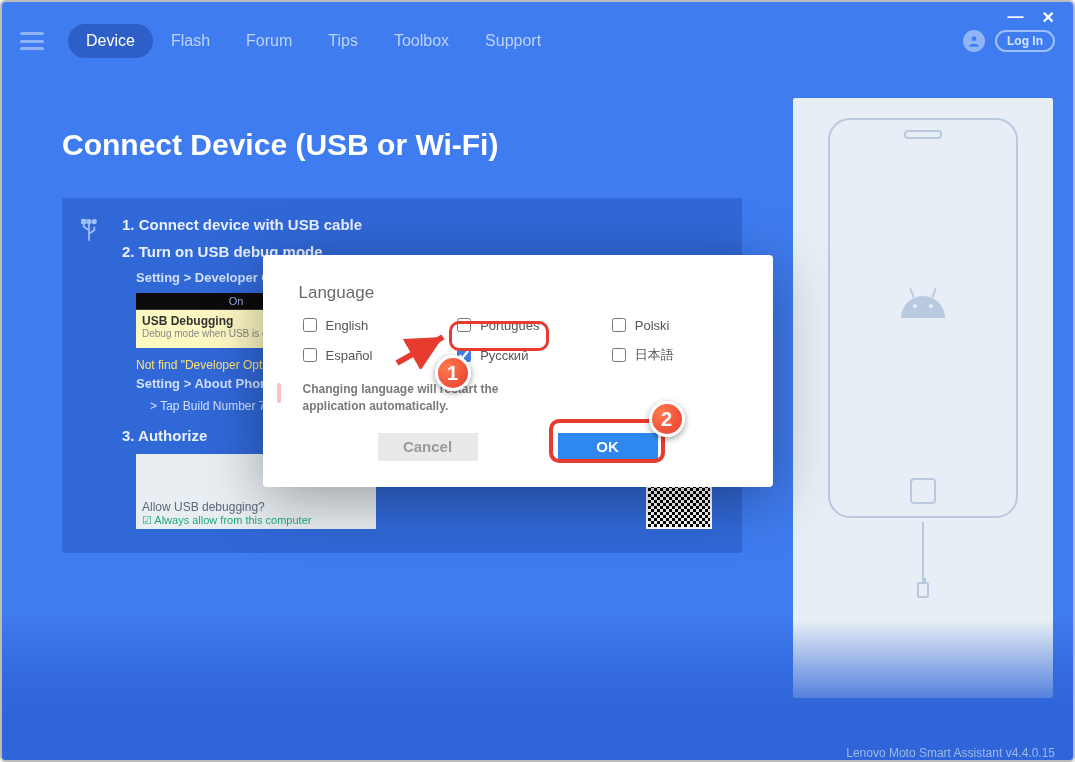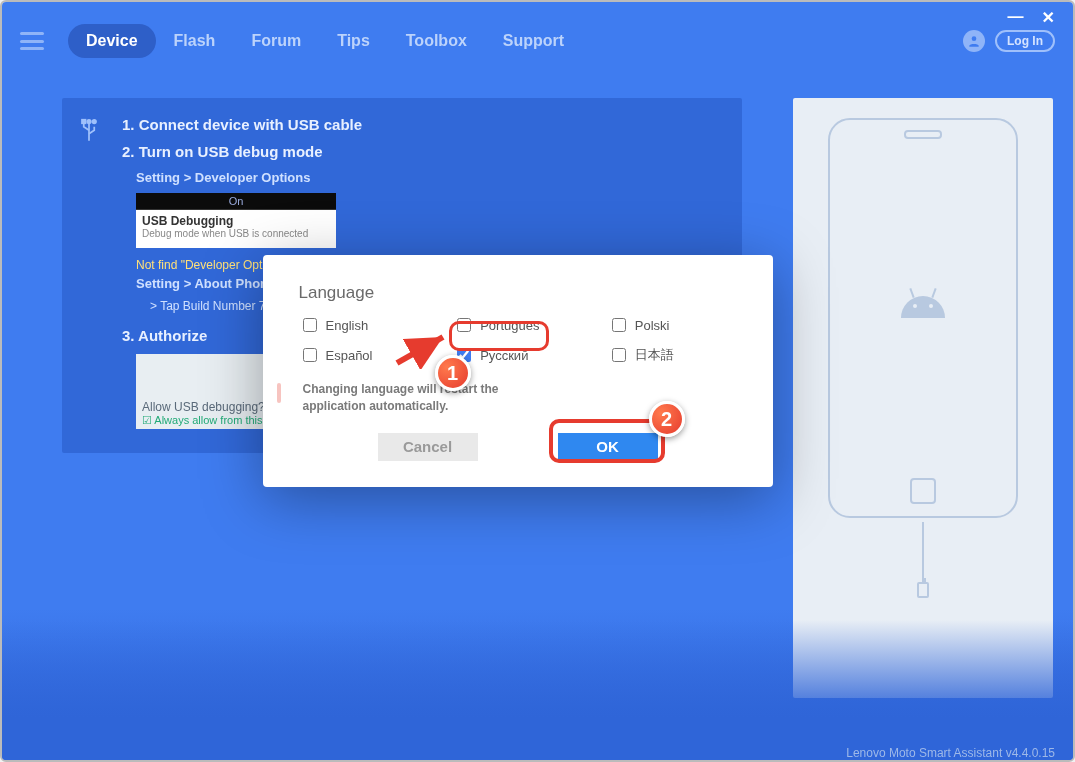--- a/index.html
+++ b/index.html
@@ -4,35 +4,35 @@
 <style>
   * { box-sizing: border-box; font-family: "Segoe UI", Arial, sans-serif; }
   body { margin: 0; background: #f2f2f2; width: 1075px; height: 762px; overflow: hidden; position: relative; border: 2px solid #bbb; border-radius: 6px; }
   .app { position: relative; width: 100%; height: 100%; background: linear-gradient(#3f7cf0 0%, #3f7cf0 80%, #2f65d8 100%); }
   .titlebar { position: absolute; top: 0; right: 0; height: 30px; display:flex; align-items:center; gap:18px; padding: 0 18px; color:#fff; font-weight:bold; }
   .titlebar span { cursor: default; }
   .topbar { display:flex; align-items:center; padding: 22px 18px 0 18px; gap: 24px; }
   .hamburger { width:24px; height:18px; display:flex; flex-direction:column; justify-content:space-between; cursor:pointer; }
   .hamburger div { height:3px; background:#8fb4f8; border-radius:2px; }
   .nav { display:flex; align-items:center; gap: 0; }
-  .nav-item { color:#bcd3fb; font-weight:700; font-size:16px; padding: 8px 18px; cursor:pointer; border-radius:18px; }
+  .nav-item { color:#bcd3fb; font-weight:400; font-size:16px; padding: 8px 18px; cursor:pointer; border-radius:18px; }
   .nav-item.active { background:#2e5fc8; color:#fff; }
   .right-tools { margin-left:auto; display:flex; align-items:flex-end; gap:10px; }
   .user-icon { width:22px; height:22px; border-radius:50%; background:#8fb4f8; position:relative; display:flex; align-items:center; justify-content:center; }
   .login-btn { border:2px solid #9fc0fb; color:#d4e3ff; font-weight:700; font-size:12px; padding:2px 10px; border-radius:12px; background:transparent; }
   .main { display:flex; padding: 40px 20px 0 60px; gap: 20px; height: calc(100% - 90px); }
   .left { flex: 1; color:#fff; }
   .page-title { font-size: 30px; font-weight:700; margin: 30px 0 36px 0; color:#fff; }
   .panel { background:#3168d8; border-radius:2px; padding: 18px 24px 24px 60px; position:relative; width: 680px; }
   .usb-icon { position:absolute; left:16px; top:20px; color:#9fc0fb; font-size:22px; }
   .step { font-size:15px; font-weight:700; color:#e8f0ff; margin-bottom:10px; }
   .substep { font-size:13px; color:#cfe0ff; margin: 4px 0 8px 14px; font-weight:600; }
   .device-box { background:#0b0b0b; color:#ccc; width:200px; margin:4px 0 4px 14px; font-size:12px; }
   .device-box .hdr { text-align:center; color:#9ad; font-size:11px; padding:2px 0; border-bottom:1px solid #333;}
-  .device-box .body { background:#ffffff; color:#555; padding:4px 6px 8px 6px; }
+  .device-box .body { background:#fef9c3; color:#555; padding:4px 6px 8px 6px; }
   .device-box .ttl { color:#333; font-weight:700; font-size:12px; }
   .device-box .sub { font-size:10px; color:#888; line-height:1.2; }
   .notfind { color:#ffe079; font-size:12px; margin:10px 0 2px 14px; }
   .tap-line { font-size:12px; color:#cfe0ff; margin-left:28px; }
   .allow-box { background:#e8eef2; color:#4a5a6a; width:240px; margin: 6px 0 0 14px; padding:2px 6px 2px 6px; font-size:12px; }
   .allow-box .ttl { font-size:12px; color:#5a6a7a;margin-top:44px; }
   .allow-box .chk { color:#2a7; font-size:11px; }
   .qr { position:absolute; right:30px; bottom:24px; width:66px; height:66px; background:
       repeating-linear-gradient(90deg,#000 0 3px,#fff 3px 6px),
       repeating-linear-gradient(0deg,#000 0 3px,#fff 3px 6px);
@@ -105,20 +105,21 @@
             <circle cx="12" cy="8" r="4"></circle>
             <path d="M4 20c0-4 16-4 16 0v2H4z"></path>
           </svg>
       </div>
       <button class="login-btn">Log In</button>
     </div>
   </div>
 
   <div class="main">
     <div class="left">
+      <div class="page-title">Connect Device (USB or Wi-Fi)</div>
 
       <div class="panel">
         <div class="usb-icon">
           <svg width="22" height="28" viewBox="0 0 24 32" stroke="#9fc0fb" fill="none" stroke-width="2">
             <circle cx="12" cy="4" r="2" fill="#9fc0fb"></circle>
               <path d="M12 6v20"></path>
               <path d="M12 14l-6-4v-4"></path>
               <path d="M12 18l6-4v-4"></path>
               <rect x="4" y="2" width="4" height="4" fill="#9fc0fb"></rect>
               <circle cx="18" cy="4" r="2" fill="#9fc0fb"></circle>

